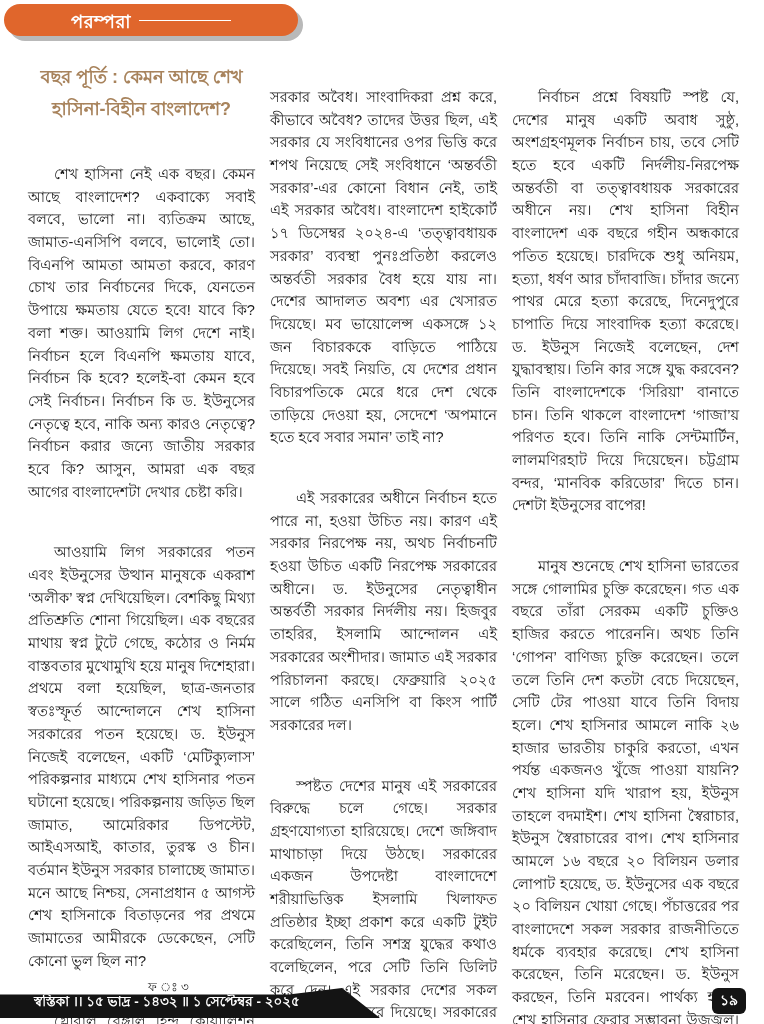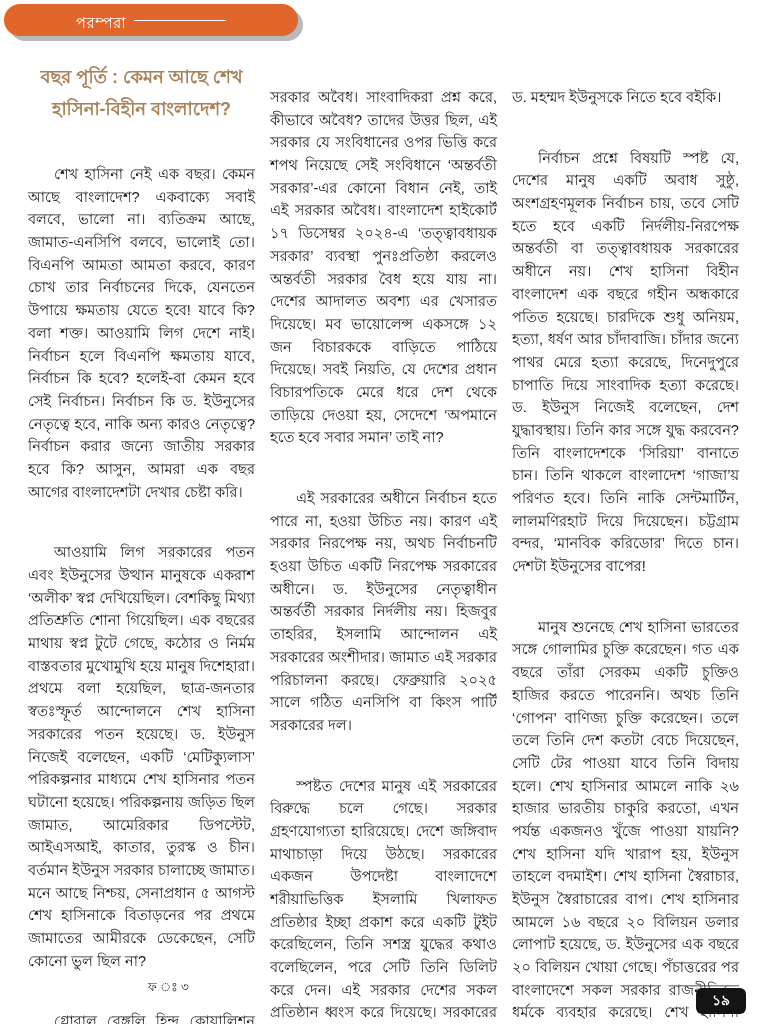--- a/index.html
+++ b/index.html
@@ -20,22 +20,22 @@
     background: #e0662c;
     border-radius: 16px;
     box-shadow: 5px 5px 0 #b9b9b9;
     display: flex;
     align-items: center;
     justify-content: center;
     gap: 8px;
   }
   .section-pill .label {
     color: #ffffff;
-    font-size: 15px;
-    font-weight: normal;
+    font-size: 18px;
+    font-weight: bold;
     letter-spacing: .5px;
     margin-top: 6px;
   }
   .section-pill .rule {
     width: 92px; height: 0;
     border-top: 1.5px solid #ffffff;
   }
   
   .columns {
     position: absolute;
@@ -81,21 +81,21 @@
   .footer-banner .issue {
     color: #ffffff;
     font-size: 13.5px;
     font-weight: bold;
     padding: 0 0 4px 34px;
     white-space: nowrap;
   }
   .page-badge {
     position: absolute;
     right: 18px; top: 988px;
-    width: 50px; height: 26px;
+    width: 34px; height: 26px;
     background: #141414;
     border-radius: 6px;
     color: #ffffff;
     font-size: 14px;
     font-weight: bold;
     display: flex;
     align-items: center;
     justify-content: center;
   }
 </style>
@@ -118,26 +118,28 @@
       <p class="para indent">গ্লোবাল বেঙ্গলি হিন্দু কোয়ালিশন ৩০ ডিসেম্বর ২০২৪ দিল্লিতে এক সাংবাদিক সম্মেলনে সম্ভবত প্রথম বলেছিল, ইউনুস</p>
     </div>
 
     <div class="col">
       <p class="para">সরকার অবৈধ। সাংবাদিকরা প্রশ্ন করে, কীভাবে অবৈধ? তাদের উত্তর ছিল, এই সরকার যে সংবিধানের ওপর ভিত্তি করে শপথ নিয়েছে সেই সংবিধানে ‘অন্তর্বতী সরকার’-এর কোনো বিধান নেই, তাই এই সরকার অবৈধ। বাংলাদেশ হাইকোর্ট ১৭ ডিসেম্বর ২০২৪-এ ‘তত্ত্বাবধায়ক সরকার’ ব্যবস্থা পুনঃপ্রতিষ্ঠা করলেও অন্তর্বতী সরকার বৈধ হয়ে যায় না। দেশের আদালত অবশ্য এর খেসারত দিয়েছে। মব ভায়োলেন্স একসঙ্গে ১২ জন বিচারককে বাড়িতে পাঠিয়ে দিয়েছে। সবই নিয়তি, যে দেশের প্রধান বিচারপতিকে মেরে ধরে দেশ থেকে তাড়িয়ে দেওয়া হয়, সেদেশে ‘অপমানে হতে হবে সবার সমান’ তাই না?</p>
       <p class="para indent">এই সরকারের অধীনে নির্বাচন হতে পারে না, হওয়া উচিত নয়। কারণ এই সরকার নিরপেক্ষ নয়, অথচ নির্বাচনটি হওয়া উচিত একটি নিরপেক্ষ সরকারের অধীনে। ড. ইউনুসের নেতৃত্বাধীন অন্তর্বর্তী সরকার নির্দলীয় নয়। হিজবুর তাহরির, ইসলামি আন্দোলন এই সরকারের অংশীদার। জামাত এই সরকার পরিচালনা করছে। ফেব্রুয়ারি ২০২৫ সালে গঠিত এনসিপি বা কিংস পার্টি সরকারের দল।</p>
       <p class="para indent">স্পষ্টত দেশের মানুষ এই সরকারের বিরুদ্ধে চলে গেছে। সরকার গ্রহণযোগ্যতা হারিয়েছে। দেশে জঙ্গিবাদ মাথাচাড়া দিয়ে উঠছে। সরকারের একজন উপদেষ্টা বাংলাদেশে শরীয়াভিত্তিক ইসলামি খিলাফত প্রতিষ্ঠার ইচ্ছা প্রকাশ করে একটি টুইট করেছিলেন, তিনি সশস্ত্র যুদ্ধের কথাও বলেছিলেন, পরে সেটি তিনি ডিলিট করে দেন। এই সরকার দেশের সকল প্রতিষ্ঠান ধ্বংস করে দিয়েছে। সরকারের উপদেষ্টা স্বীকার করেছেন, দেশে আইন-শৃঙ্খলা-প্রশাসন ভেঙে পড়েছে। দেশে বিচার নেই, মিডিয়া নেই। পুলিশ থেকেও নেই, প্রশাসন নেই, সরকার ‘মব ভায়োলেন্সের’ মাধ্যমে এর মতলব হাসিল করছে এবং মব-ভায়োলেন্সকে বৈধতা দিচ্ছে। প্রতিটি মব-ভায়োলেন্সের পেছনে কোনো না কোনো উপদেষ্টার ইন্ধন রয়েছে। এর দায়িত্ব</p>
     </div>
 
     <div class="col">
-      <p class="para">ড. মহম্মদ ইউনুসকে নিতে হবে বইকি।</p>
       <p class="para indent">নির্বাচন প্রশ্নে বিষয়টি স্পষ্ট যে, দেশের মানুষ একটি অবাধ সুষ্ঠু, অংশগ্রহণমূলক নির্বাচন চায়, তবে সেটি হতে হবে একটি নির্দলীয়-নিরপেক্ষ অন্তর্বতী বা তত্ত্বাবধায়ক সরকারের অধীনে নয়। শেখ হাসিনা বিহীন বাংলাদেশ এক বছরে গহীন অন্ধকারে পতিত হয়েছে। চারদিকে শুধু অনিয়ম, হত্যা, ধর্ষণ আর চাঁদাবাজি। চাঁদার জন্যে পাথর মেরে হত্যা করেছে, দিনেদুপুরে চাপাতি দিয়ে সাংবাদিক হত্যা করেছে। ড. ইউনুস নিজেই বলেছেন, দেশ যুদ্ধাবস্থায়। তিনি কার সঙ্গে যুদ্ধ করবেন? তিনি বাংলাদেশকে ‘সিরিয়া’ বানাতে চান। তিনি থাকলে বাংলাদেশ ‘গাজা’য় পরিণত হবে। তিনি নাকি সেন্টমার্টিন, লালমণিরহাট দিয়ে দিয়েছেন। চট্টগ্রাম বন্দর, ‘মানবিক করিডোর’ দিতে চান। দেশটা ইউনুসের বাপের!</p>
       <p class="para indent">মানুষ শুনেছে শেখ হাসিনা ভারতের সঙ্গে গোলামির চুক্তি করেছেন। গত এক বছরে তাঁরা সেরকম একটি চুক্তিও হাজির করতে পারেননি। অথচ তিনি ‘গোপন’ বাণিজ্য চুক্তি করেছেন। তলে তলে তিনি দেশ কতটা বেচে দিয়েছেন, সেটি টের পাওয়া যাবে তিনি বিদায় হলে। শেখ হাসিনার আমলে নাকি ২৬ হাজার ভারতীয় চাকুরি করতো, এখন পর্যন্ত একজনও খুঁজে পাওয়া যায়নি? শেখ হাসিনা যদি খারাপ হয়, ইউনুস তাহলে বদমাইশ। শেখ হাসিনা স্বৈরাচার, ইউনুস স্বৈরাচারের বাপ। শেখ হাসিনার আমলে ১৬ বছরে ২০ বিলিয়ন ডলার লোপাট হয়েছে, ড. ইউনুসের এক বছরে ২০ বিলিয়ন খোয়া গেছে। পঁচাত্তরের পর বাংলাদেশে সকল সরকার রাজনীতিতে ধর্মকে ব্যবহার করেছে। শেখ হাসিনা করেছেন, তিনি মরেছেন। ড. ইউনুস করছেন, তিনি মরবেন। পার্থক্য হচ্ছে, শেখ হাসিনার ফেরার সম্ভাবনা উজ্জ্বল। ড. ইউনুস গেলে আর ফিরতে পারবেন না। হয়তো ড. ইউনুসের নাম মিরজাফরের সঙ্গেই উচ্চারিত হবে।</p>
 
     </div>
 
   </div>
 
   <div class="footer-mark">ফ ঃ ৩</div>
 
+  <div class="footer-banner">
+    <span class="issue">স্বস্তিকা ।। ১৫ ভাদ্র - ১৪৩২ ॥ ১ সেপ্টেম্বর - ২০২৫</span>
+  </div>
 
   <div class="page-badge">১৯</div>
 
 </div>
 
 </body></html>

